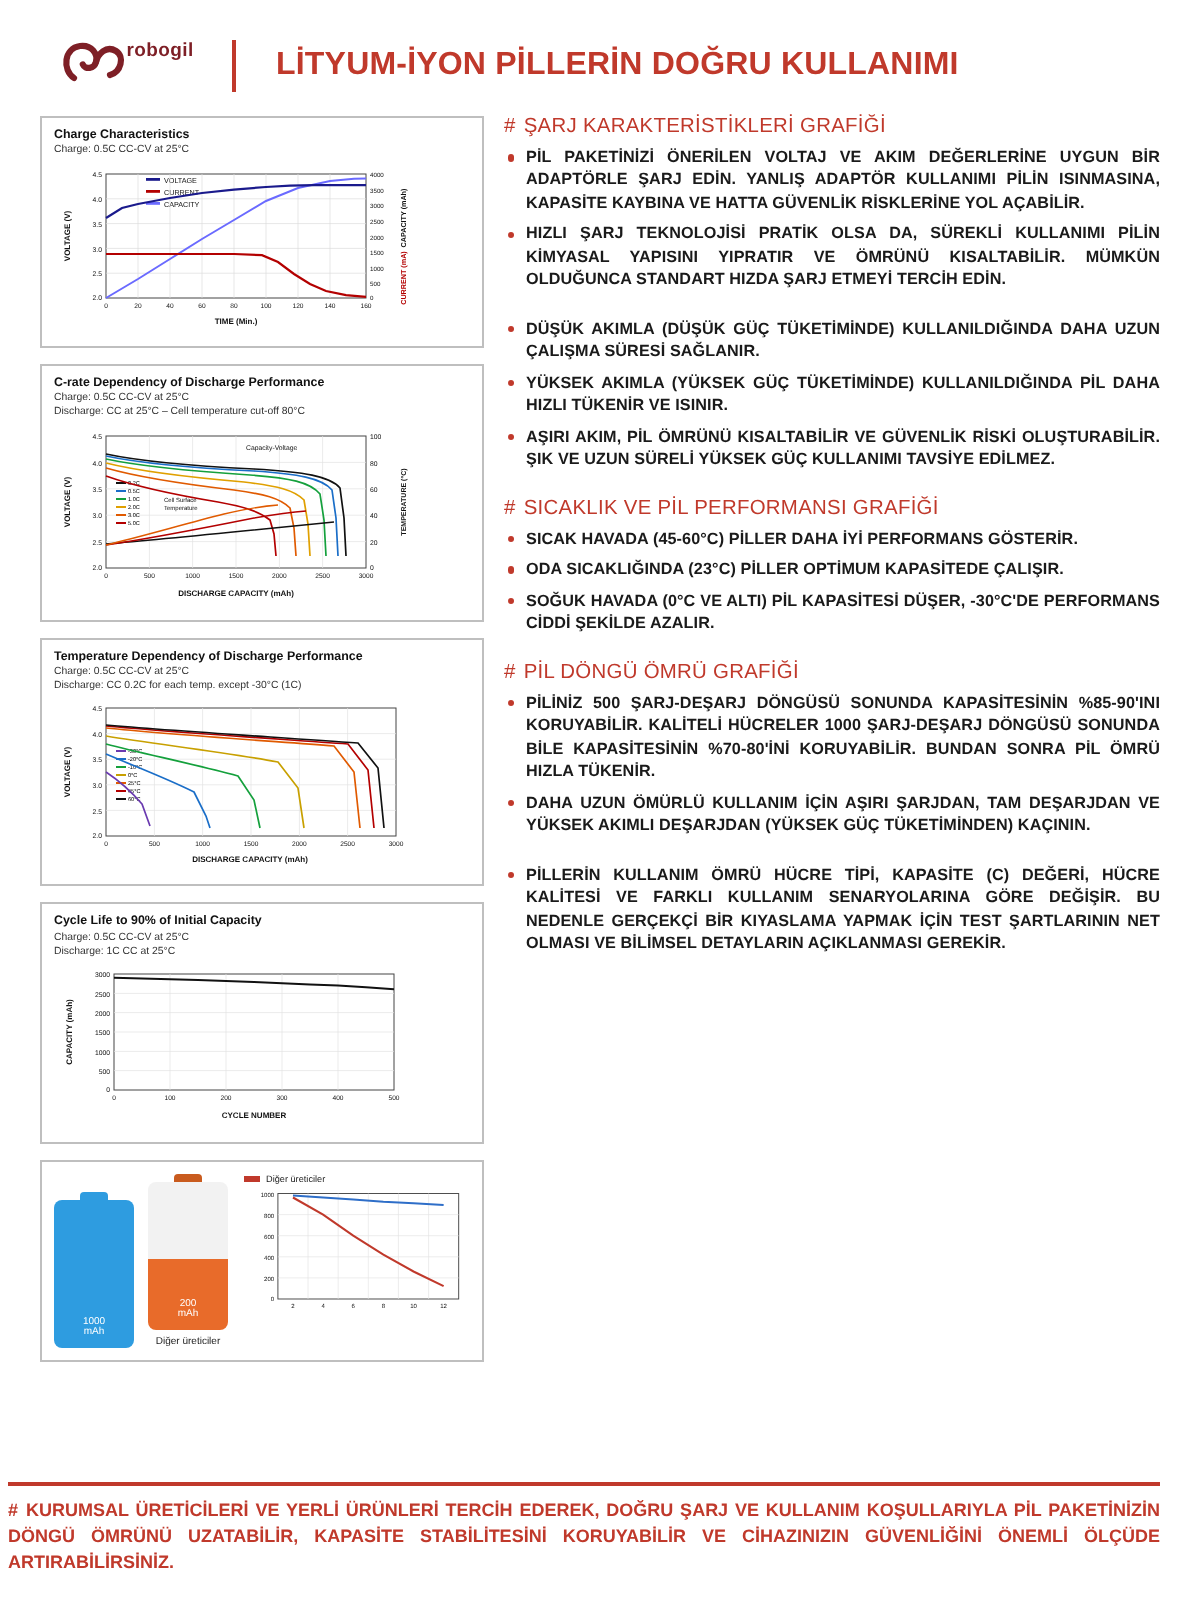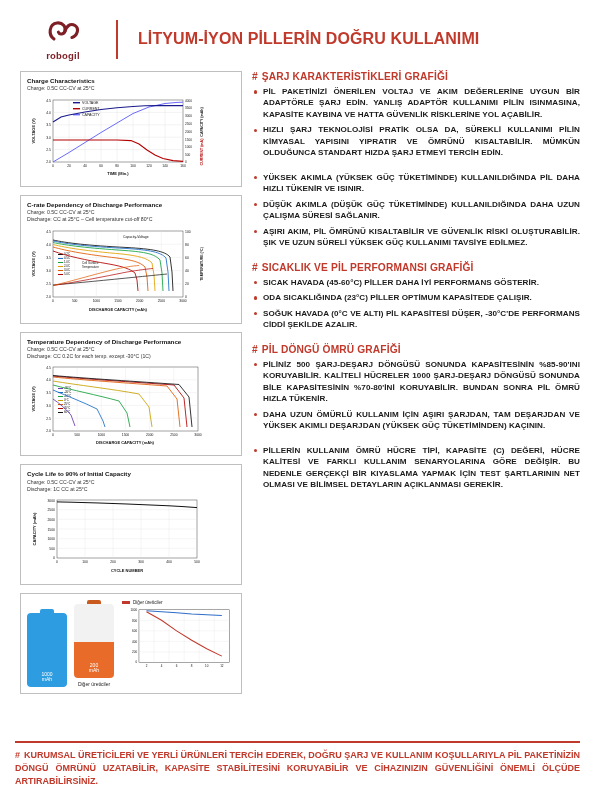--- a/index.html
+++ b/index.html
@@ -20,22 +20,22 @@
   .header {
     display: flex;
     align-items: center;
     padding: 18px 24px 6px 24px;
     gap: 14px;
   }
   .logo-box {
     width: 78px;
     flex: 0 0 78px;
     display: flex;
-    flex-direction: column;
-    align-items: center;
+    flex-direction: row;
+    align-items: flex-start;
     justify-content: center;
   }
   .logo-mark {
     width: 34px; height: 30px;
     position: relative;
   }
   .logo-mark svg { display: block; }
   .logo-text {
     font-size: 9.5px;
     color: #7e1f26;
@@ -86,21 +86,21 @@
   }
   .chart-plot { margin-top: 3px; }
   .chart-plot svg { display: block; width: 100%; }
 
   
   .sec {
     margin-bottom: 13px;
   }
   .sec-head {
     color: #c0392b;
-    font-weight: bold;
+    font-weight: normal;
     font-size: 10.2px;
     letter-spacing: .15px;
     margin-bottom: 4px;
   }
   .sec-head .hash { margin-right: 4px; }
   ul.bullets { list-style: none; }
   ul.bullets li {
     position: relative;
     padding-left: 11px;
     margin-bottom: 4px;
@@ -171,21 +171,21 @@
   .mini-legend {
     display: flex; align-items: center; gap: 3px;
     font-size: 4.6px; color: #222;
     margin-bottom: 1px;
   }
   .legend-swatch { width: 8px; height: 3px; background: #c0392b; display: inline-block; }
 
   
   .footer {
     position: absolute;
-    left: 15px; right: 20px; bottom: 12px;
+    left: 4px; right: 20px; bottom: 12px;
   }
   .footer-rule {
     height: 1.5px; background: #c0392b; margin-bottom: 6px;
   }
   .footer-text {
     color: #c0392b;
     font-weight: bold;
     font-size: 9px;
     line-height: 1.45;
     text-align: justify;
@@ -555,22 +555,22 @@
           <span class="hash">#</span><span>ŞARJ KARAKTERİSTİKLERİ GRAFİĞİ</span>
         </div>
         <ul class="bullets">
           <li>PİL PAKETİNİZİ ÖNERİLEN VOLTAJ VE AKIM DEĞERLERİNE UYGUN BİR ADAPTÖRLE ŞARJ EDİN. YANLIŞ ADAPTÖR KULLANIMI PİLİN ISINMASINA, KAPASİTE KAYBINA VE HATTA GÜVENLİK RİSKLERİNE YOL AÇABİLİR.</li>
           <li>HIZLI ŞARJ TEKNOLOJİSİ PRATİK OLSA DA, SÜREKLİ KULLANIMI PİLİN KİMYASAL YAPISINI YIPRATIR VE ÖMRÜNÜ KISALTABİLİR. MÜMKÜN OLDUĞUNCA STANDART HIZDA ŞARJ ETMEYİ TERCİH EDİN.</li>
         </ul>
       </div>
 
       <div class="sec">
         <ul class="bullets">
+          <li>DÜŞÜK AKIMLA (DÜŞÜK GÜÇ TÜKETİMİNDE) KULLANILDIĞINDA DAHA UZUN ÇALIŞMA SÜRESİ SAĞLANIR.</li>
           <li>YÜKSEK AKIMLA (YÜKSEK GÜÇ TÜKETİMİNDE) KULLANILDIĞINDA PİL DAHA HIZLI TÜKENİR VE ISINIR.</li>
-          <li>DÜŞÜK AKIMLA (DÜŞÜK GÜÇ TÜKETİMİNDE) KULLANILDIĞINDA DAHA UZUN ÇALIŞMA SÜRESİ SAĞLANIR.</li>
           <li>AŞIRI AKIM, PİL ÖMRÜNÜ KISALTABİLİR VE GÜVENLİK RİSKİ OLUŞTURABİLİR. ŞIK VE UZUN SÜRELİ YÜKSEK GÜÇ KULLANIMI TAVSİYE EDİLMEZ.</li>
         </ul>
       </div>
 
       <div class="sec">
         <div class="sec-head">
           <span class="hash">#</span><span>SICAKLIK VE PİL PERFORMANSI GRAFİĞİ</span>
         </div>
         <ul class="bullets">
           <li>SICAK HAVADA (45-60°C) PİLLER DAHA İYİ PERFORMANS GÖSTERİR.</li>

